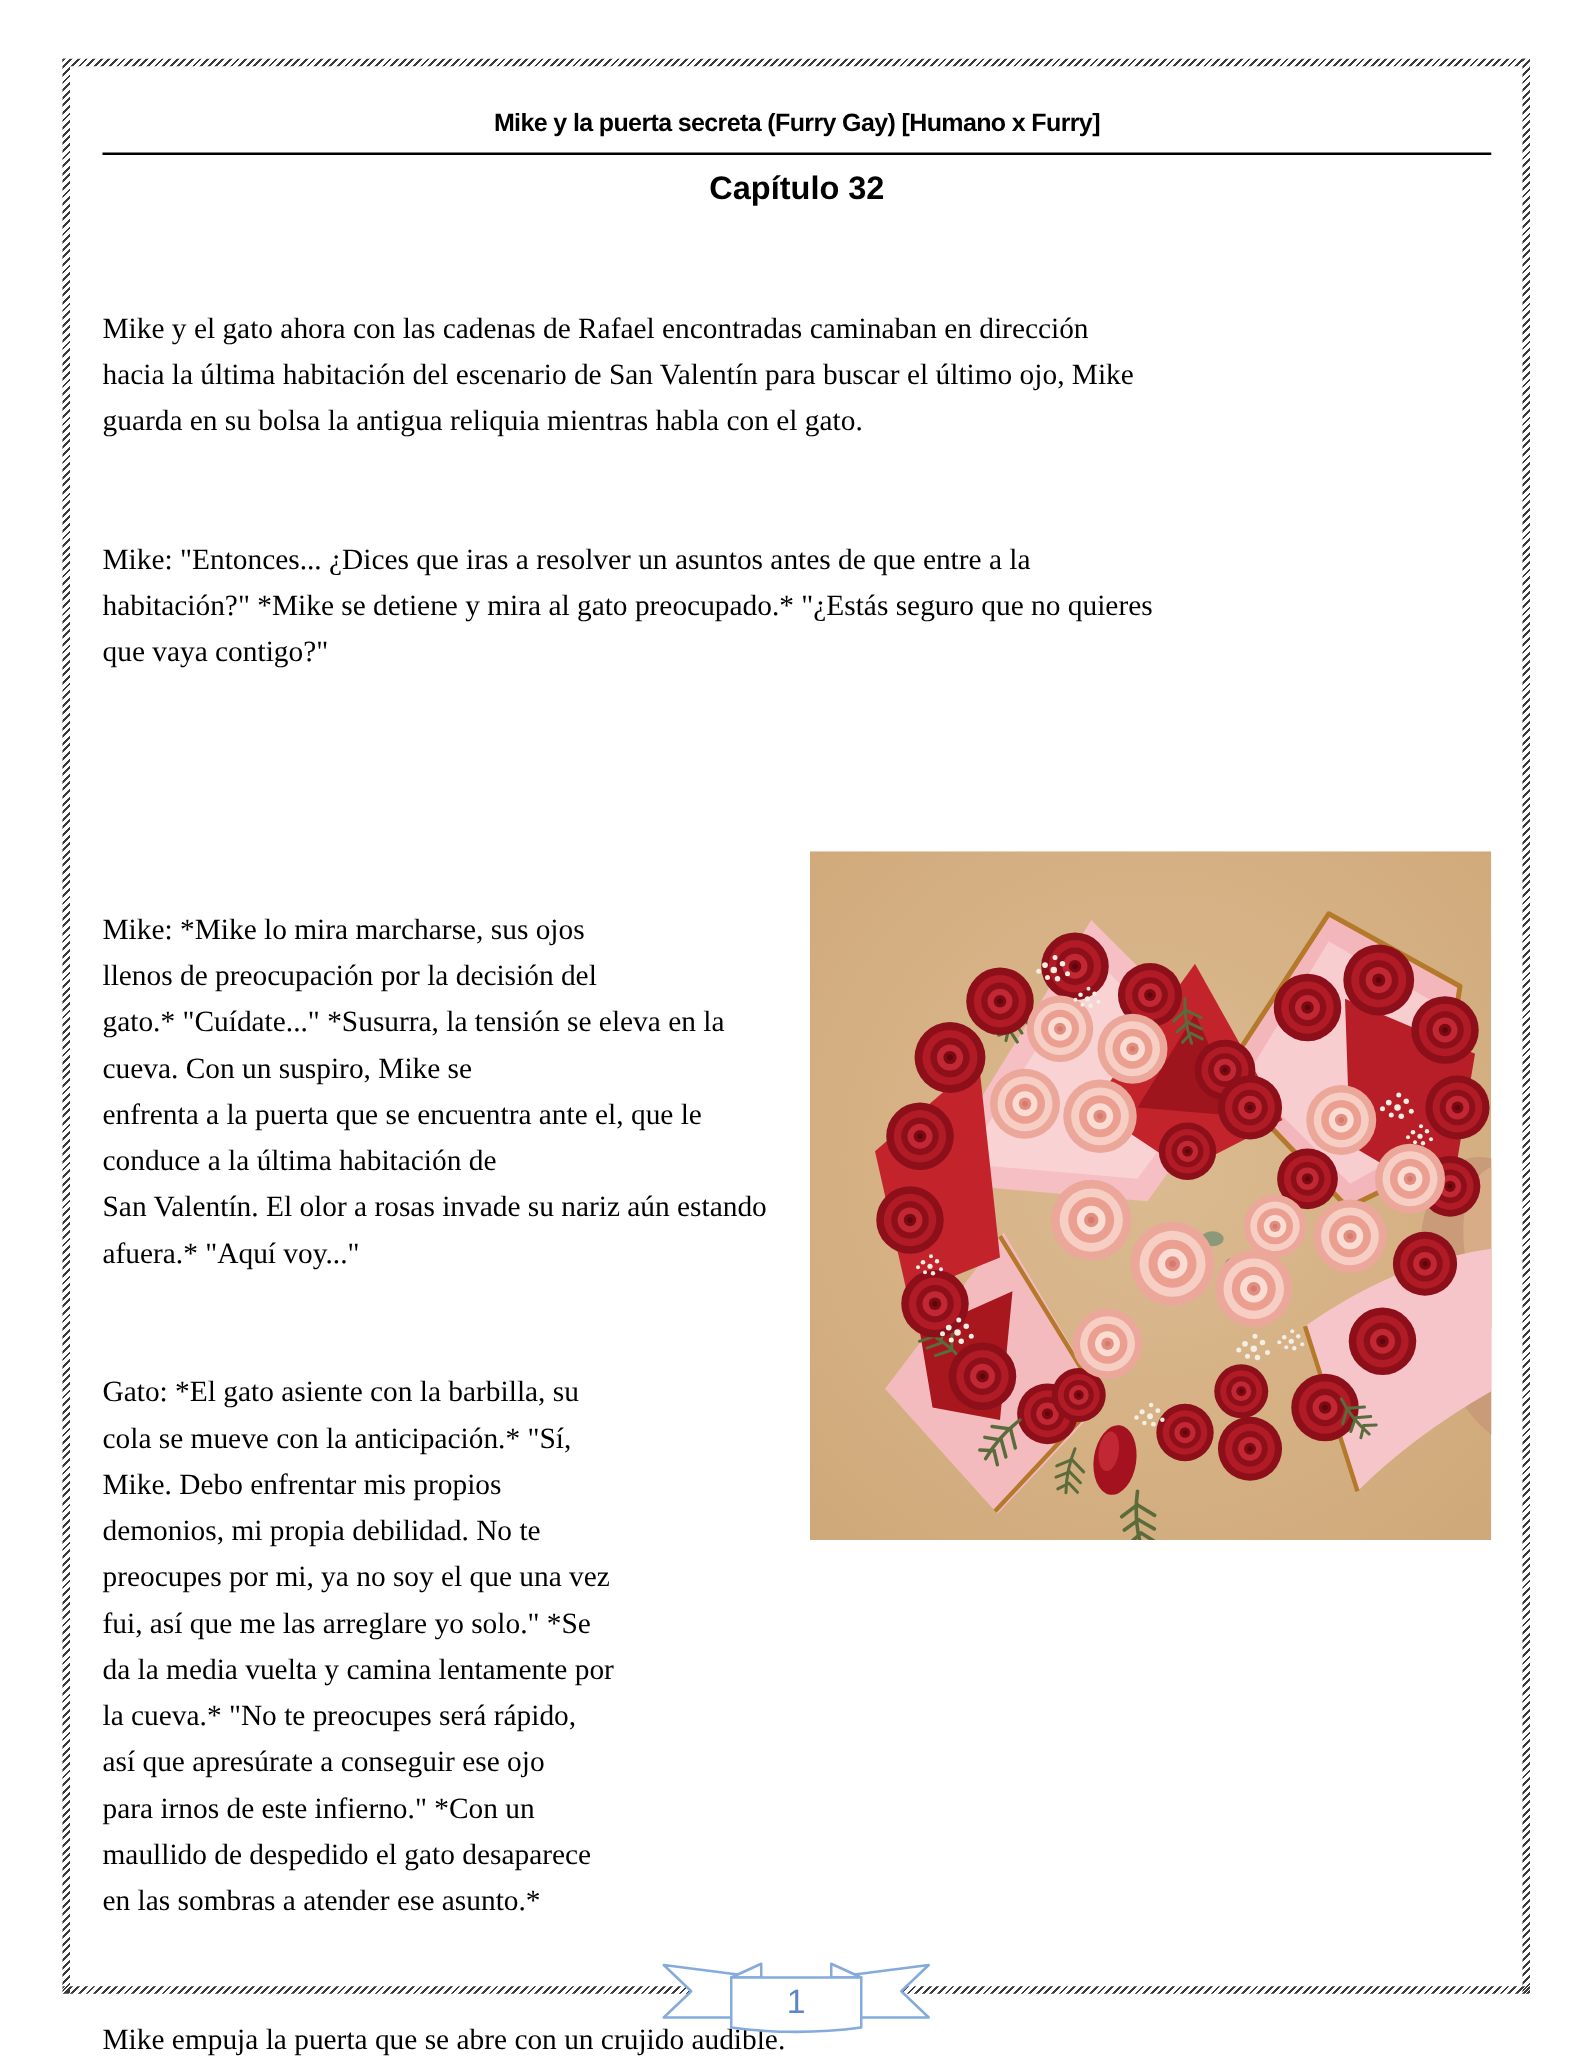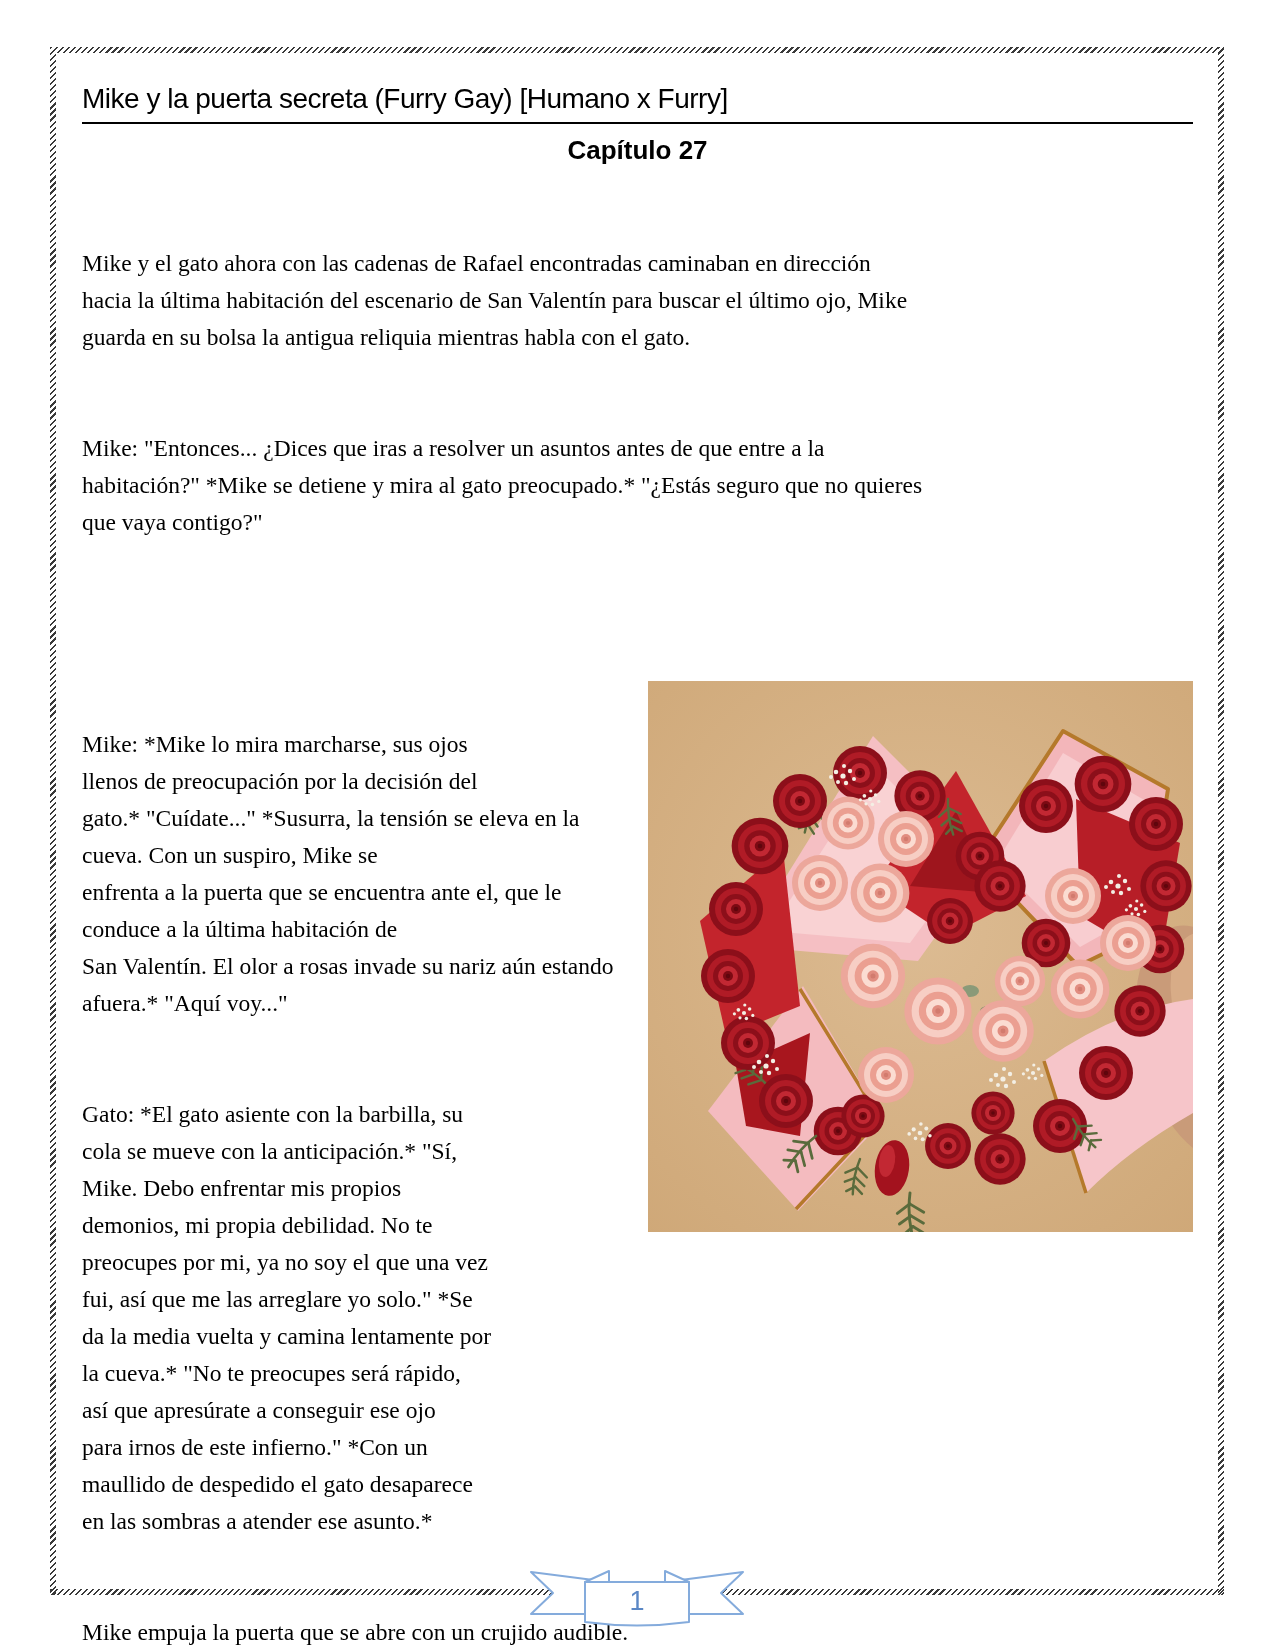--- a/index.html
+++ b/index.html
@@ -15,22 +15,22 @@
   .hb,.vb{position:absolute;}
   .hb{height:6px;left:50px;width:1174px;
       background:repeating-linear-gradient(135deg,#3a3a3a 0,#3a3a3a 1.6px,transparent 1.6px,transparent 4.3px);}
   .vb{width:6px;top:47px;height:1548px;
       background:repeating-linear-gradient(135deg,#3a3a3a 0,#3a3a3a 1.6px,transparent 1.6px,transparent 4.3px);}
   .b-top{top:47px;} .b-bottom{top:1589px;}
   .b-left{left:50px;} .b-right{left:1218px;}
 
   .content{position:absolute;left:82px;top:80px;width:1111px;}
   .doc-title{
-    margin:0;text-align:left;
-    font-size:28px;font-weight:normal;letter-spacing:-0.5px;
+    margin:0;text-align:center;
+    font-size:20px;font-weight:bold;letter-spacing:-0.5px;
     line-height:38px;
   }
   .title-rule{height:0;border-bottom:2px solid #000;margin-top:4px;}
   .chapter{
     margin:8px 0 0 0;text-align:center;
     font-size:26px;font-weight:bold;line-height:36px;
   }
   .body{
     margin-top:40px;
     font-size:23.5px;line-height:37px;
@@ -57,21 +57,21 @@
 <div class="page">
 
   <div class="hb b-top"></div>
   <div class="hb b-bottom"></div>
   <div class="vb b-left"></div>
   <div class="vb b-right"></div>
 
   <div class="content">
     <h1 class="doc-title">Mike y la puerta secreta (Furry Gay) [Humano x Furry]</h1>
     <div class="title-rule"></div>
-    <h2 class="chapter">Capítulo 27</h2>
+    <h2 class="chapter">Capítulo 32</h2>
 
     <div class="body">
       <p>Mike y el gato ahora con las cadenas de Rafael encontradas caminaban en dirección
 hacia la última habitación del escenario de San Valentín para buscar el último ojo, Mike
 guarda en su bolsa la antigua reliquia mientras habla con el gato.</p>
       <p>Mike: "Entonces... ¿Dices que iras a resolver un asuntos antes de que entre a la
 habitación?" *Mike se detiene y mira al gato preocupado.* "¿Estás seguro que no quieres
 que vaya contigo?"</p>
 
       <div class="photo">

